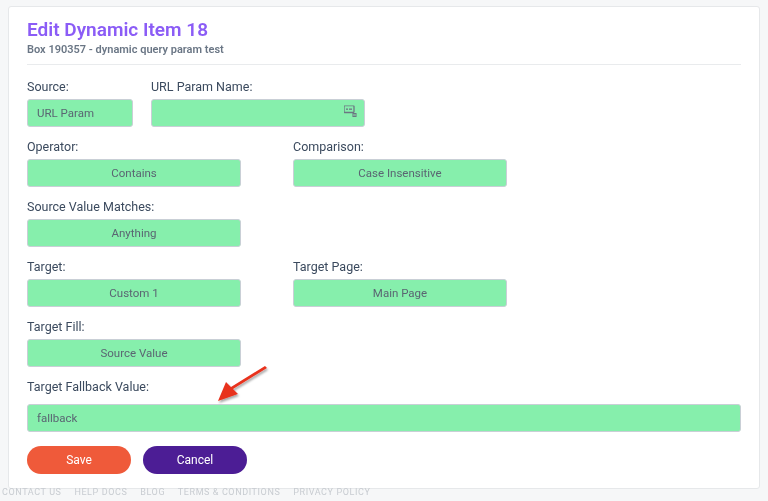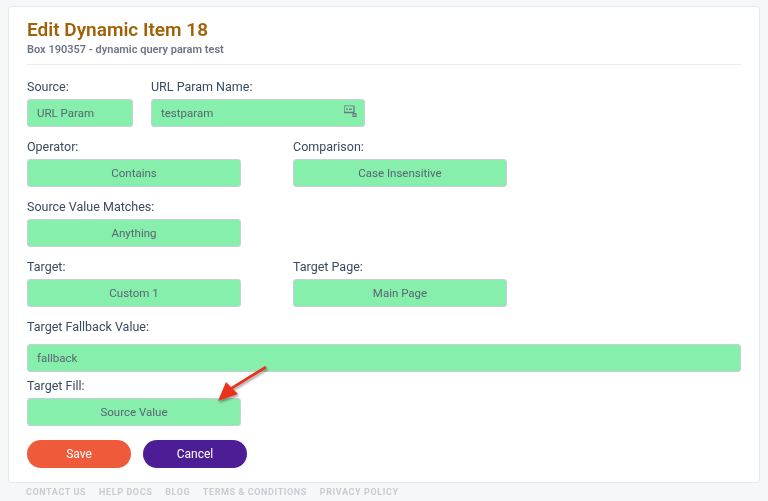--- a/index.html
+++ b/index.html
@@ -17,21 +17,21 @@
       border: 1px solid #e6e8ea;
       border-radius: 3px;
       margin: 6px 8px 4px 8px;
       padding: 12px 18px 14px 18px;
       position: relative;
     }
     .header { margin-bottom: 6px; }
     .title {
       font-size: 19px;
       font-weight: 600;
-      color: #a16207;
+      color: #8b5cf6;
       line-height: 1.2;
     }
     .subtitle {
       font-size: 11px;
       font-weight: 600;
       color: #6a7685;
       margin-top: 1px;
     }
     .divider {
       border: none;
@@ -95,29 +95,28 @@
     .btn-secondary { background: #4c1d95; color: #fff; }
     .arrow {
       position: absolute;
       left: 188px;
       top: 286px;
       pointer-events: none;
     }
     .footer {
       position: absolute;
       bottom: 4px;
-      left: 26px;
+      left: 2px;
       right: 10px;
       display: flex;
       justify-content: space-between;
       font-size: 9px;
       letter-spacing: 0.6px;
       color: #c8ccd1;
       text-transform: uppercase;
-      font-weight: bold;
     }
     .footer-left span { margin-right: 10px; }
   </style>
 </head>
 <body>
 
 <div class="panel">
   <div class="header">
     <div class="title">Edit Dynamic Item 18</div>
     <div class="subtitle">Box 190357 - dynamic query param test</div>
@@ -129,21 +128,20 @@
     <div class="row">
       <div class="col">
         <div class="label">Source:</div>
         <div class="field w-sm">
           <span>URL Param</span>
         </div>
       </div>
       <div class="col">
         <div class="label">URL Param Name:</div>
         <div class="field w-md">
-          <input type="text" value="testparam" style="">
           <span class="param-icon">
             <svg width="13" height="12" viewBox="0 0 13 12" fill="currentColor">
               <rect x="0" y="0" width="10" height="7" rx="1" fill="none" stroke="currentColor" stroke-width="1.3"></rect>
               <rect x="2" y="3" width="2" height="1.3"></rect>
               <rect x="5" y="3" width="3" height="1.3"></rect>
               <path d="M9 8 L12 8 L12 11 L9 11 Z" fill="none" stroke="currentColor" stroke-width="1.1"></path>
               <path d="M10 9.5 L11 9.5" stroke="currentColor" stroke-width="1"></path>
             </svg>
           </span>
         </div>
@@ -182,33 +180,33 @@
         </div>
       </div>
       <div class="col" style="margin-left:34px;">
         <div class="label">Target Page:</div>
         <div class="field w-lg">
           <span>Main Page</span>
         </div>
       </div>
     </div>
 
+    <div class="row">
+      <div class="col">
+        <div class="label">Target Fill:</div>
+        <div class="field w-lg">
+          <span>Source Value</span>
+        </div>
+      </div>
+    </div>
+
     <div class="row" style="flex-direction:column; gap:5px; margin-bottom:6px;">
       <div class="label">Target Fallback Value:</div>
       <div class="field w-full">
         <input type="text" value="fallback" style="">
-      </div>
-    </div>
-
-    <div class="row">
-      <div class="col">
-        <div class="label">Target Fill:</div>
-        <div class="field w-lg">
-          <span>Source Value</span>
-        </div>
       </div>
     </div>
 
     <svg class="arrow" width="56" height="40" viewBox="0 0 56 40">
       <defs>
         <filter id="sh" x="-20%" y="-20%" width="160%" height="160%">
           <feDropShadow dx="1" dy="2" stdDeviation="1.2" flood-opacity="0.35"></feDropShadow>
         </filter>
       </defs>
       <path d="M52 3 L18 24 L23 29 L3 36 L11 17 L16 22 L50 1 Z" fill="#e8321f" filter="url(#sh)"></path>

